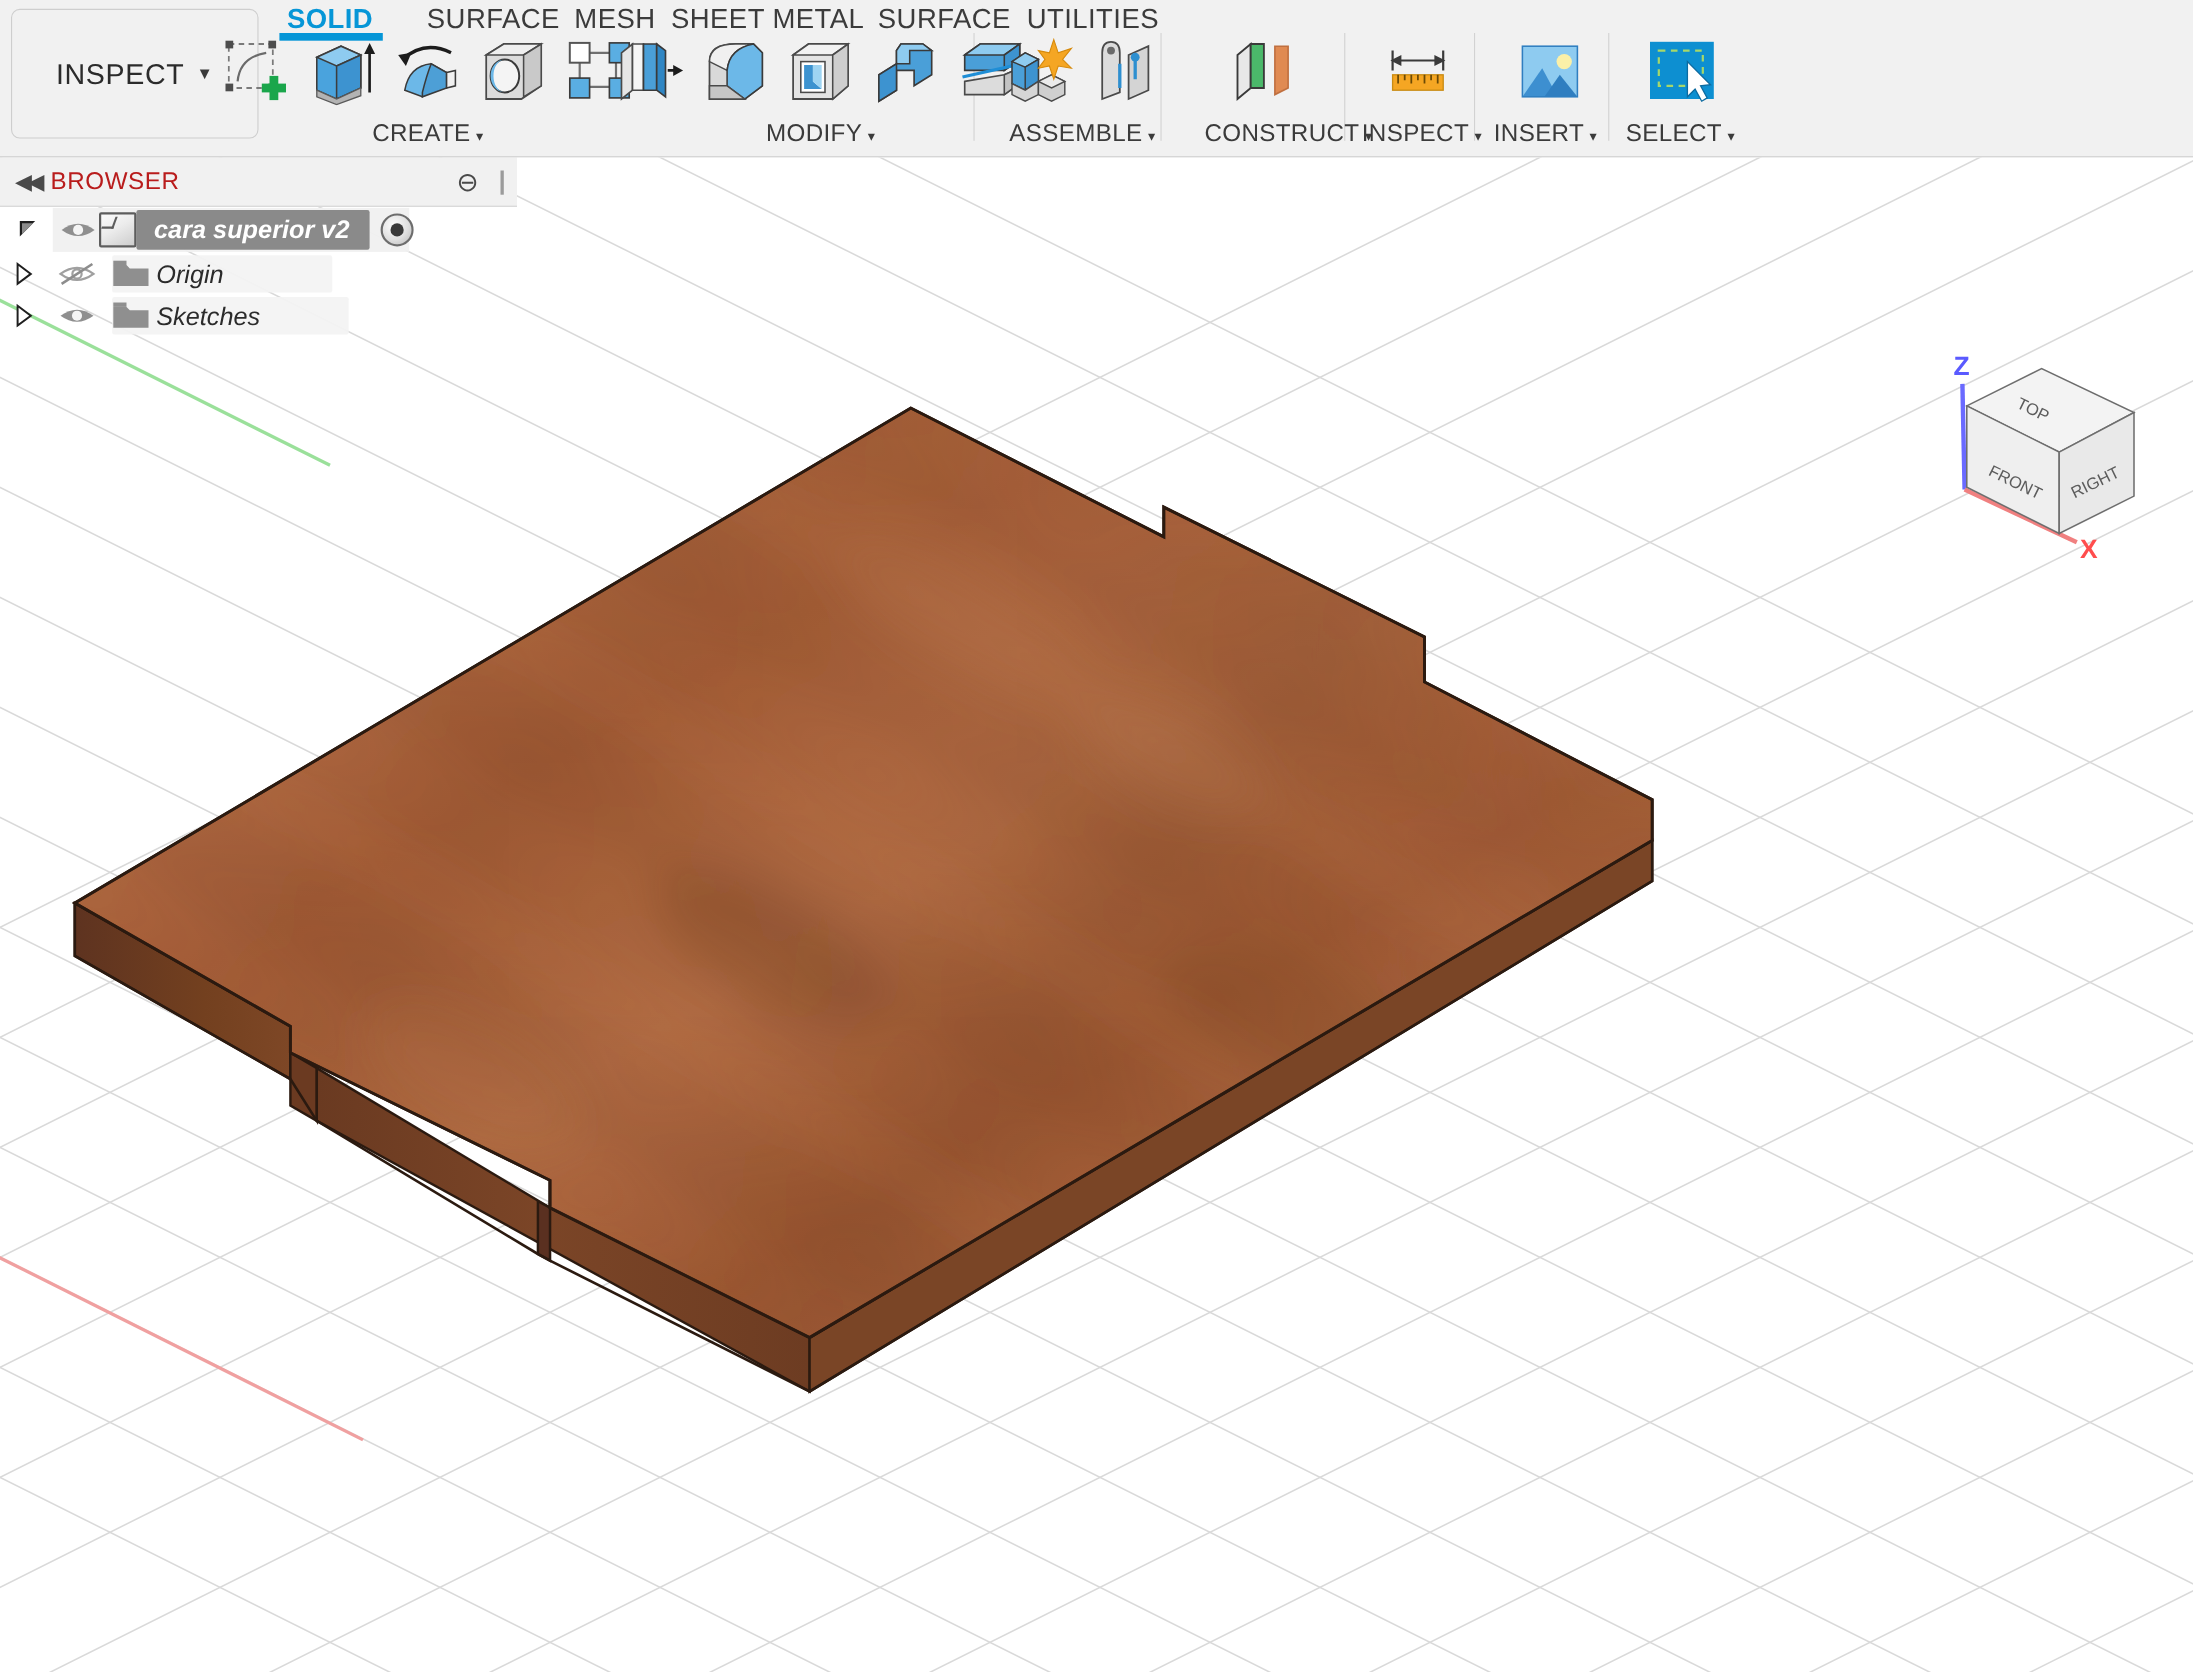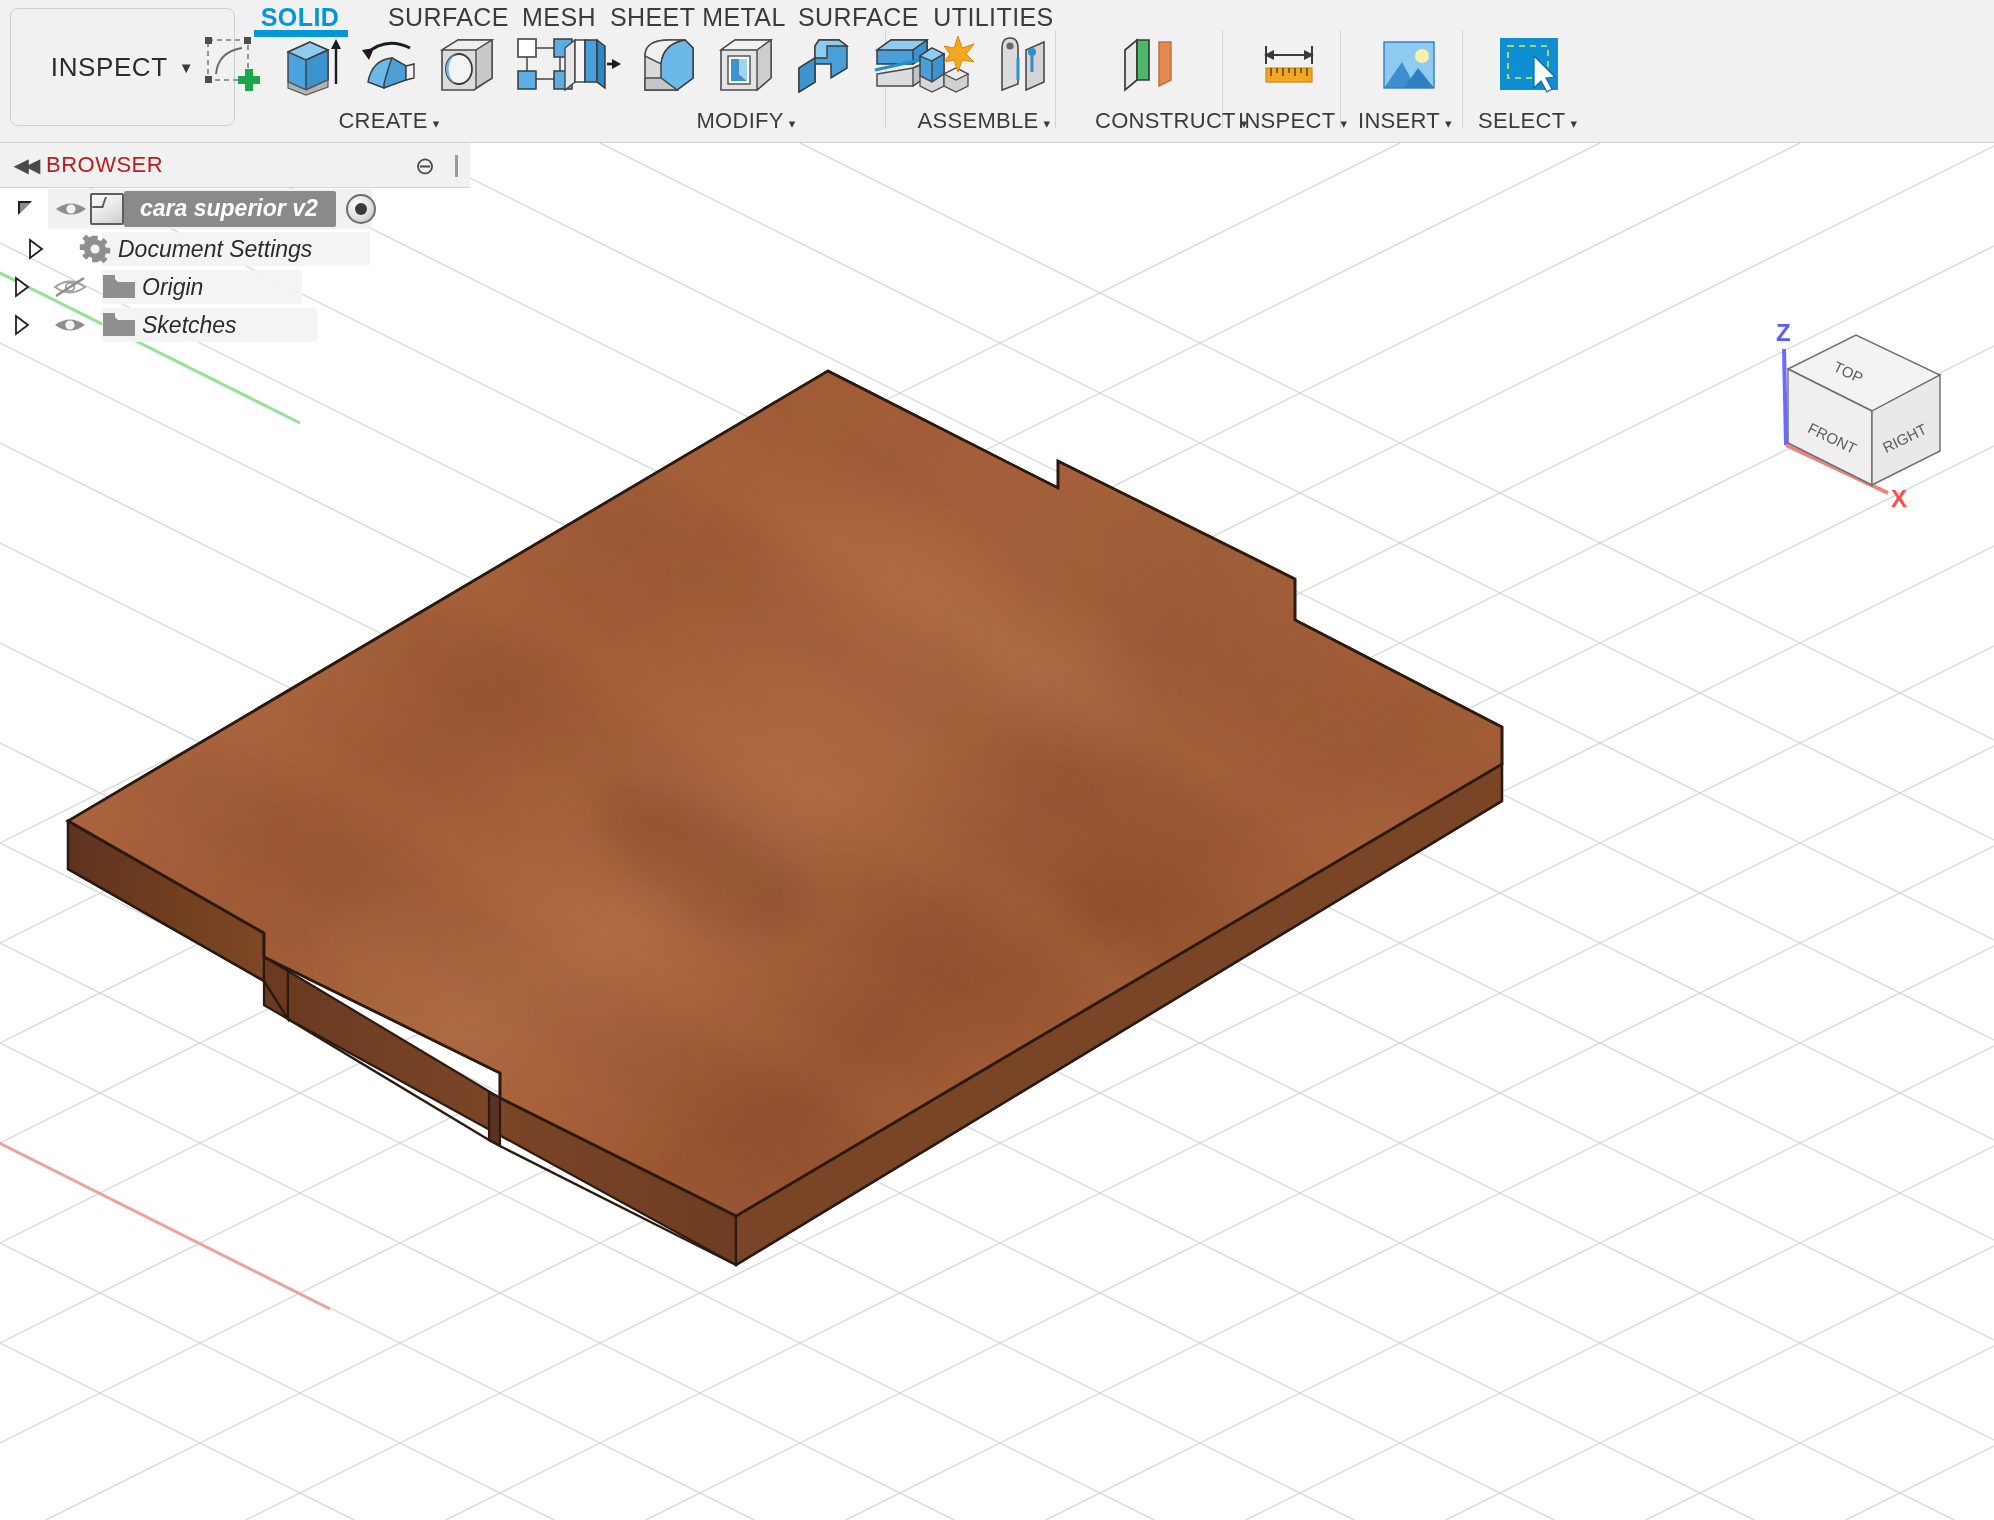--- a/index.html
+++ b/index.html
@@ -603,35 +603,20 @@
           <circle cx="17" cy="11" r="4.6" fill="#f4f4f4"></circle>
         </svg>
       </div>
       <div id="root-cube"></div>
       <div id="root-namebox">cara superior v2</div>
       <div id="root-radio">
           <i></i>
         </div>
     </div>
 
-    <div class="trow">
-      <div class="rowbg" style="left:102px;width:268px"></div>
-      <div class="arrow" style="width:72px">
-        <svg width="20" height="22" viewBox="0 0 20 22">
-          <polygon points="4,2 16,11 4,20" fill="#ffffff" stroke="#1f1f1f" stroke-width="1.8"></polygon>
-        </svg>
-      </div>
-      <div class="folder" style="width:46px">
-        <svg width="32" height="32" viewBox="0 0 32 32" fill="#8f8f8f">
-          <path d="M13 2h6v4.2l3.1 1.3 3-3 4.2 4.2-3 3 1.3 3.1H32v6h-4.4l-1.3 3.1 3 3-4.2 4.2-3-3-3.1 1.3V30h-6v-4.4l-3.1-1.3-3 3L2.6 23.1l3-3L4.3 17H0v-6h4.3l1.3-3.1-3-3L6.8 0.7l3 3L13 2.4Z" transform="scale(0.95) translate(0.8,0.8)"></path>
-          <circle cx="16" cy="16" r="4.6" fill="#f3f3f3"></circle>
-        </svg>
-      </div>
-      <div class="tlabel">Document Settings</div>
-    </div>
 
 
     <div class="trow">
       <div class="rowbg" style="left:102px;width:200px"></div>
       <div class="arrow" style="width:44px">
         <svg width="20" height="22" viewBox="0 0 20 22">
           <polygon points="4,2 16,11 4,20" fill="#ffffff" stroke="#1f1f1f" stroke-width="1.8"></polygon>
         </svg>
       </div>
       <div class="eye" style="width:52px">

